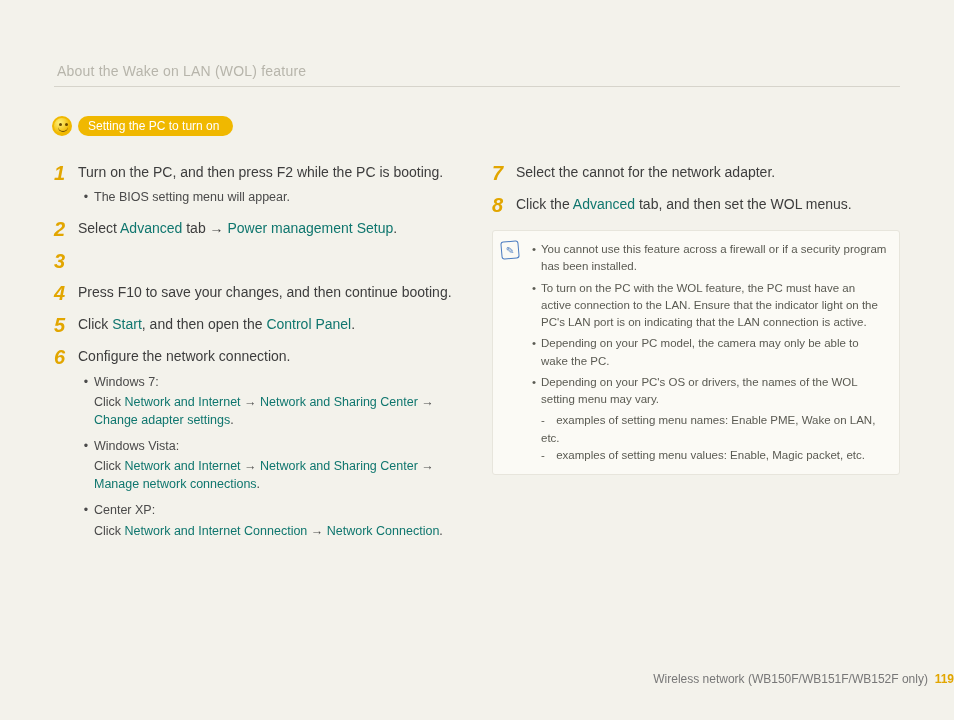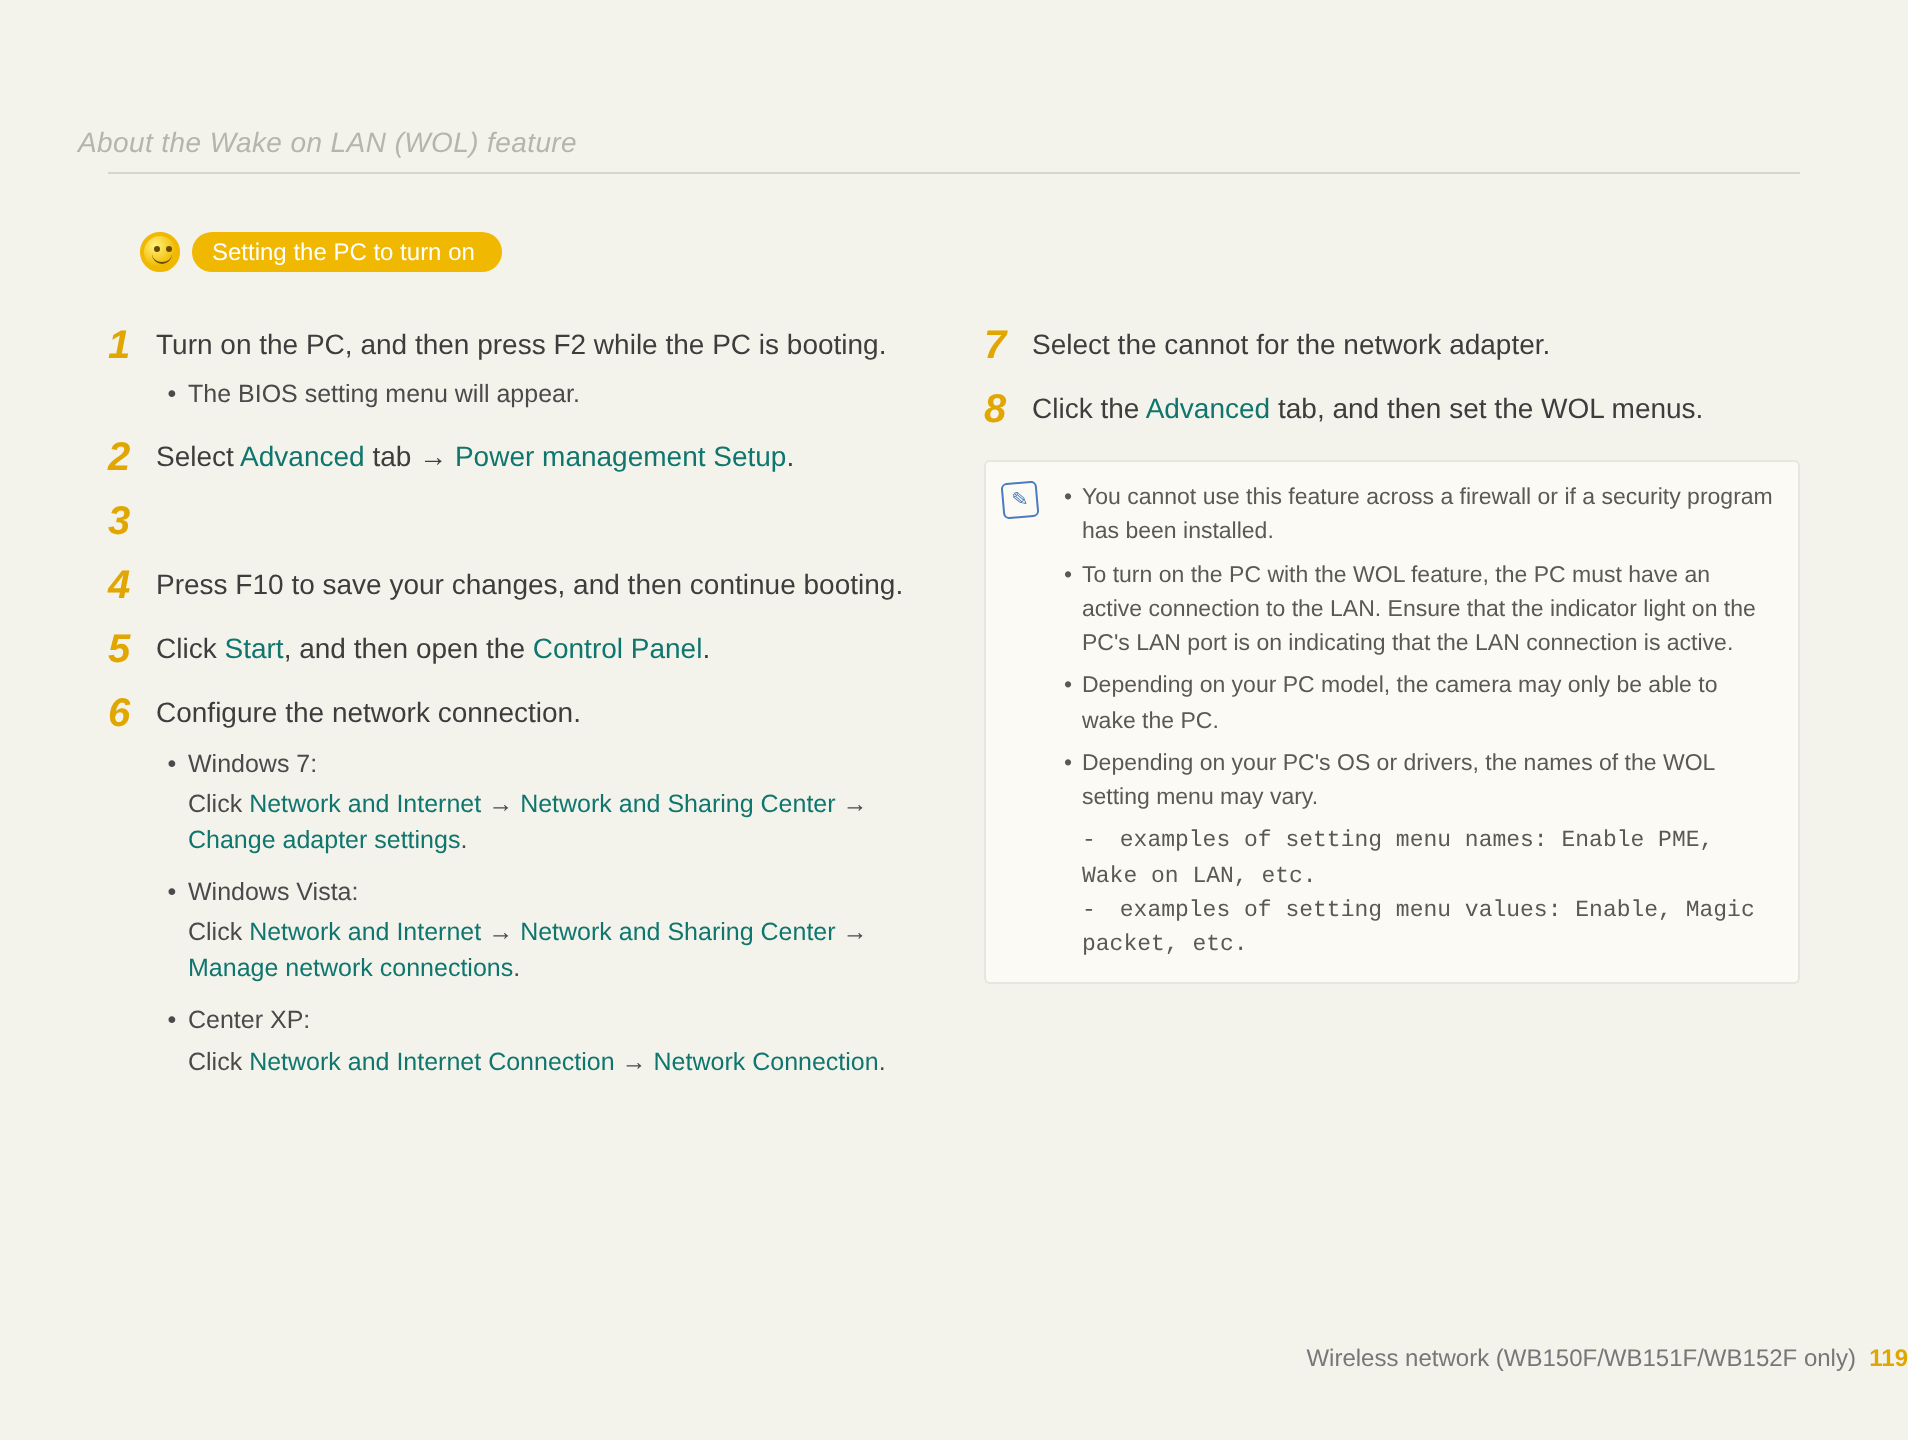--- a/index.html
+++ b/index.html
@@ -8,38 +8,37 @@
     font-family: Arial, Helvetica, sans-serif;
     color: #3f3f3f;
     width: 954px;
     height: 720px;
     overflow: hidden;
     position: relative;
   }
   .header-title {
     position: absolute;
     top: 63px;
-    left: 39px;
+    left: 57px;
     font-size: 14px;
     color: #b7b5ab;
     letter-spacing: 0.2px;
-    font-style: italic;
   }
   .header-line {
     position: absolute;
     top: 86px;
     left: 54px;
     width: 846px;
     height: 1px;
     background: #d6d4cb;
   }
   .badge-wrap {
     position: absolute;
     top: 116px;
-    left: 70px;
+    left: 52px;
     display: flex;
     align-items: center;
   }
   .smiley {
     width: 20px;
     height: 20px;
     border-radius: 50%;
     background: radial-gradient(circle at 35% 30%, #fff27a, #f0b800 70%);
     border: 2px solid #f0b800;
     position: relative;
@@ -135,21 +134,21 @@
     flex-shrink: 0;
     border: 1.5px solid #4a7bc1;
     border-radius: 3px;
     color: #4a7bc1;
     display:flex;align-items:center;justify-content:center;
     font-size:10px;
     transform: rotate(-5deg);
   }
   .note-list .dot-row { display:flex; margin-bottom:4px; }
   .note-list .dot { width:14px; text-align:center; flex-shrink:0; }
-  .note-sub { padding-left: 14px; font-family: Liberation Mono, monospace; }
+  .note-sub { padding-left: 14px; }
   .note-sub .dash { display:inline-block; width:12px; }
   .footer {
     position: absolute;
     bottom: 34px;
     left: 0;
     width: 100%;
     text-align: right;
     font-size: 12px;
     color: #777;
   }

